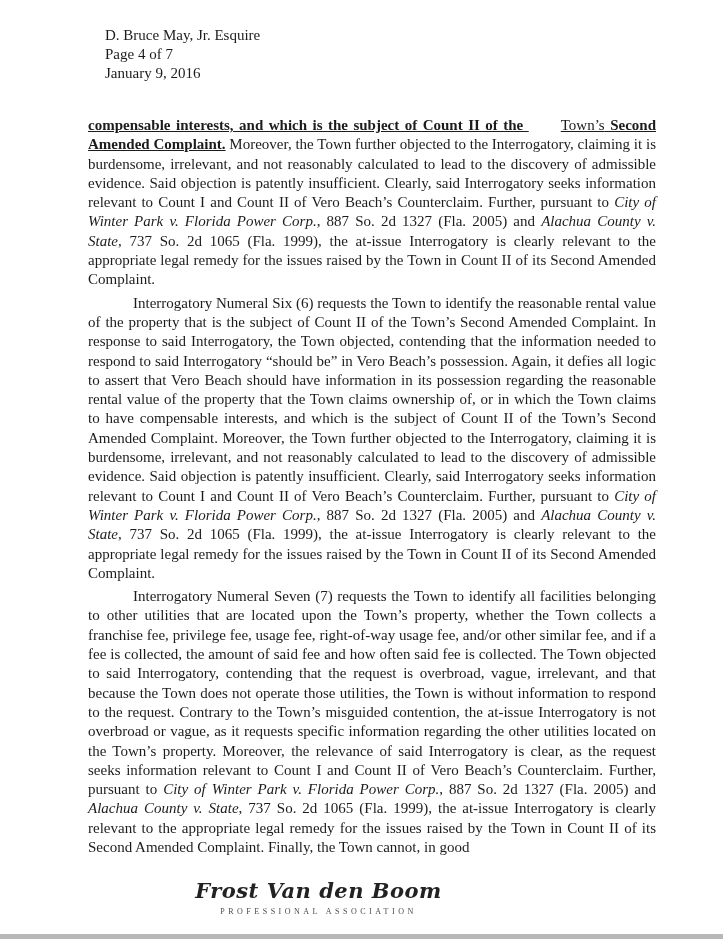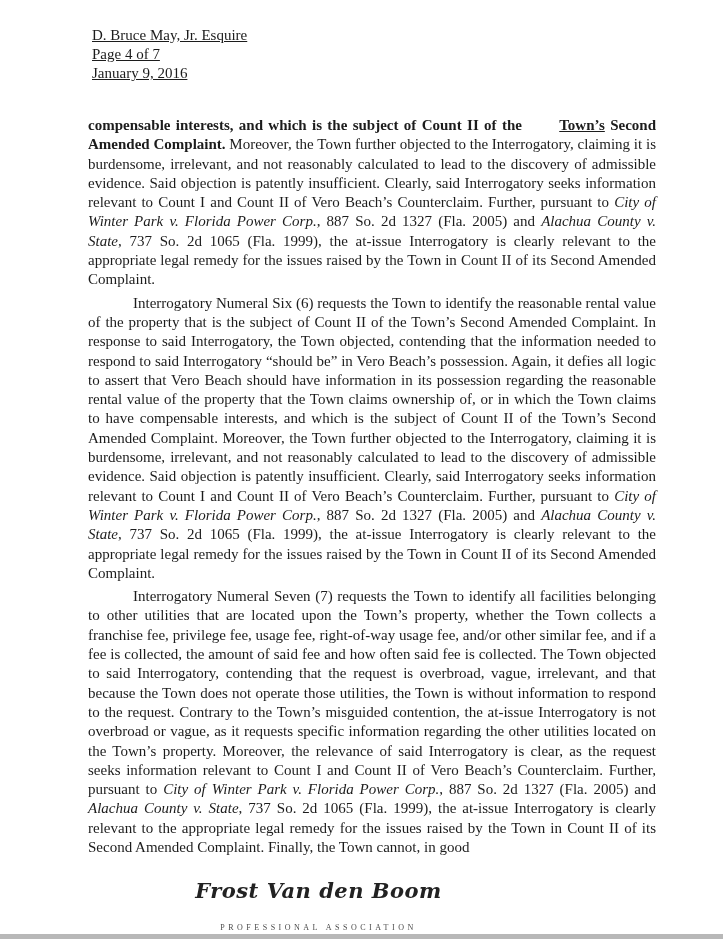--- a/index.html
+++ b/index.html
@@ -12,59 +12,58 @@
     font-family: "Liberation Serif", serif;
     color: #1c1c1c;
   }
   .page {
     position: absolute;
     inset: 0;
     background: #ffffff;
   }
   .header {
     position: absolute;
-    left: 92px;
+    left: 105px;
     top: 26px;
     font-size: 15px;
     line-height: 19px;
     white-space: nowrap;
-    text-decoration: underline;
   }
   .doc-body {
     position: absolute;
     left: 88px;
     top: 116px;
     width: 568px;
     font-size: 15px;
     line-height: 19.3px;
     text-align: justify;
   }
   .para { margin: 0 0 4px 0; }
   .para.indent { text-indent: 45px; }
   .seg-normal { font-weight: normal; }
-  .seg-bold { font-weight: bold; }
-  .seg-bold-underline { font-weight: bold; text-decoration: underline; margin-left: 32px; }
+  .seg-bold { font-weight: bold; text-decoration: underline; }
+  .seg-bold-underline { font-weight: normal; text-decoration: underline; margin-left: 32px; }
   .seg-italic { font-style: italic; }
   .footer {
     position: absolute;
     left: 0;
     width: 637px;
     top: 878px;
     text-align: center;
   }
   .firm-name {
     font-family: "DejaVu Serif", serif;
     font-style: italic;
     font-weight: bold;
     font-size: 21px;
     letter-spacing: 0.5px;
     color: #222222;
   }
   .firm-subtitle {
-    margin-top: 20px;
+    margin-top: 4px;
     font-family: "Liberation Serif", serif;
     font-size: 8px;
     letter-spacing: 3.5px;
     color: #4a4a4a;
   }
   .bottom-bar {
     position: absolute;
     left: 0;
     bottom: 3px;
     width: 723px;

